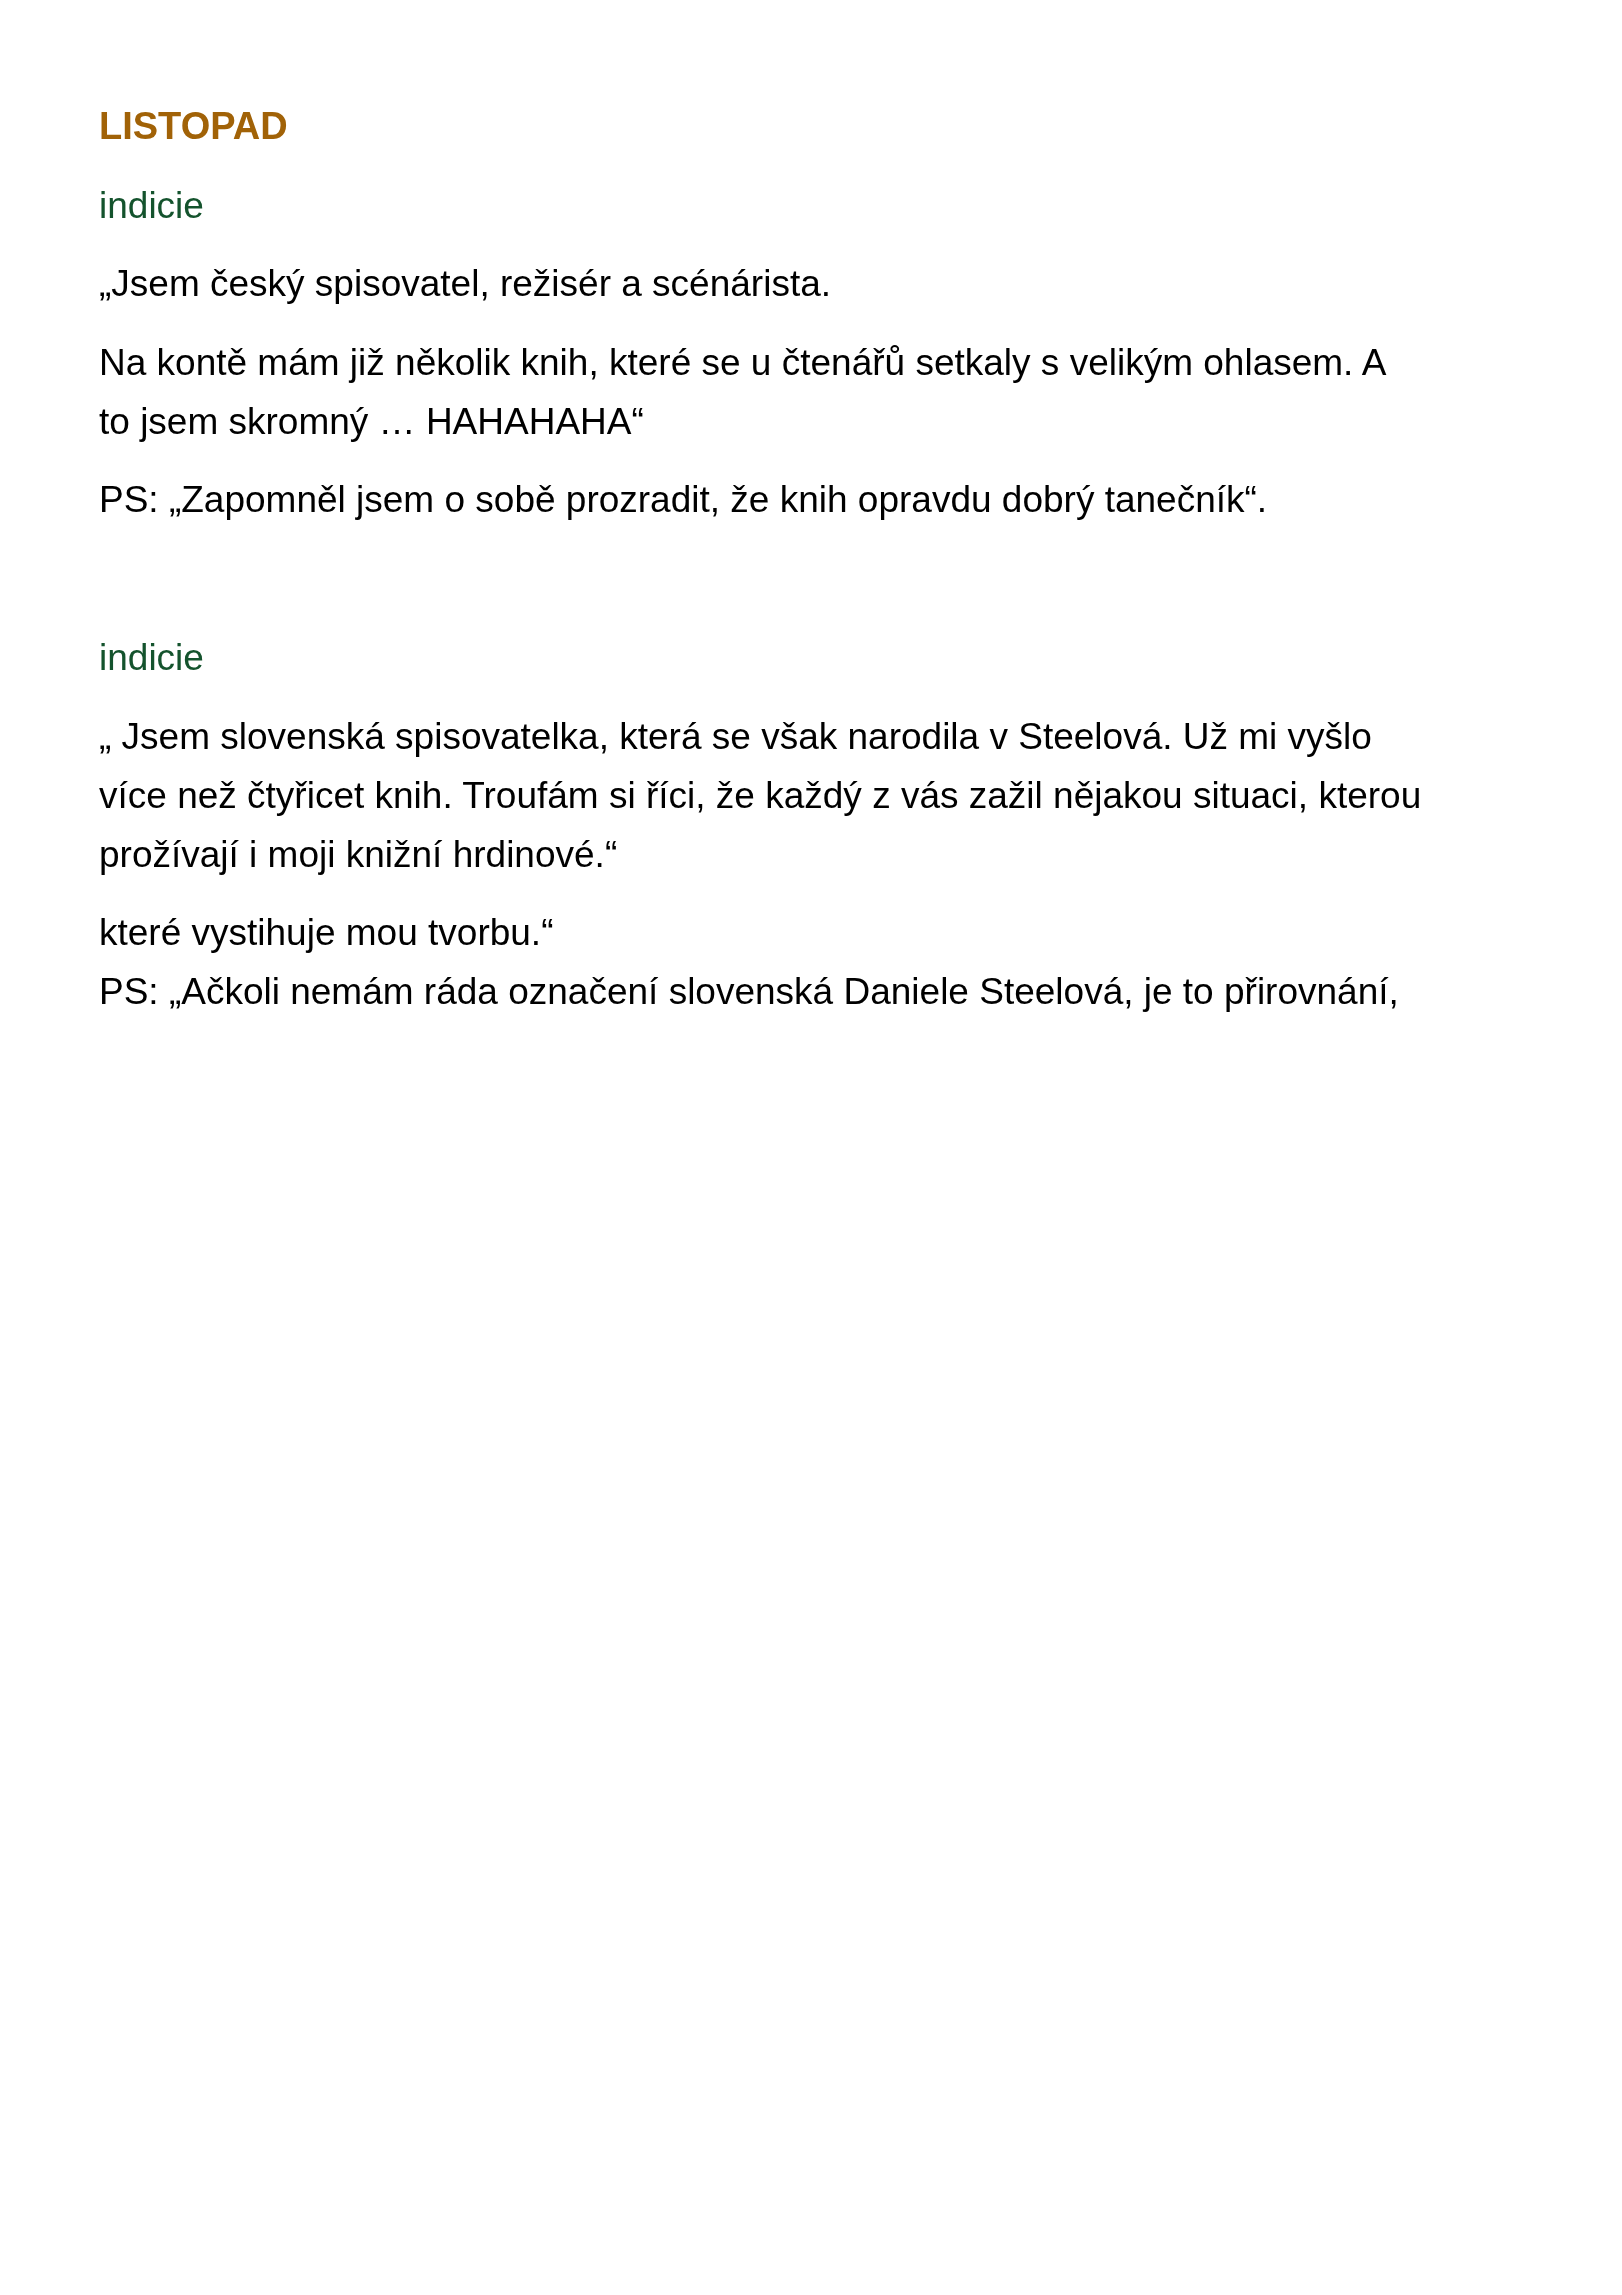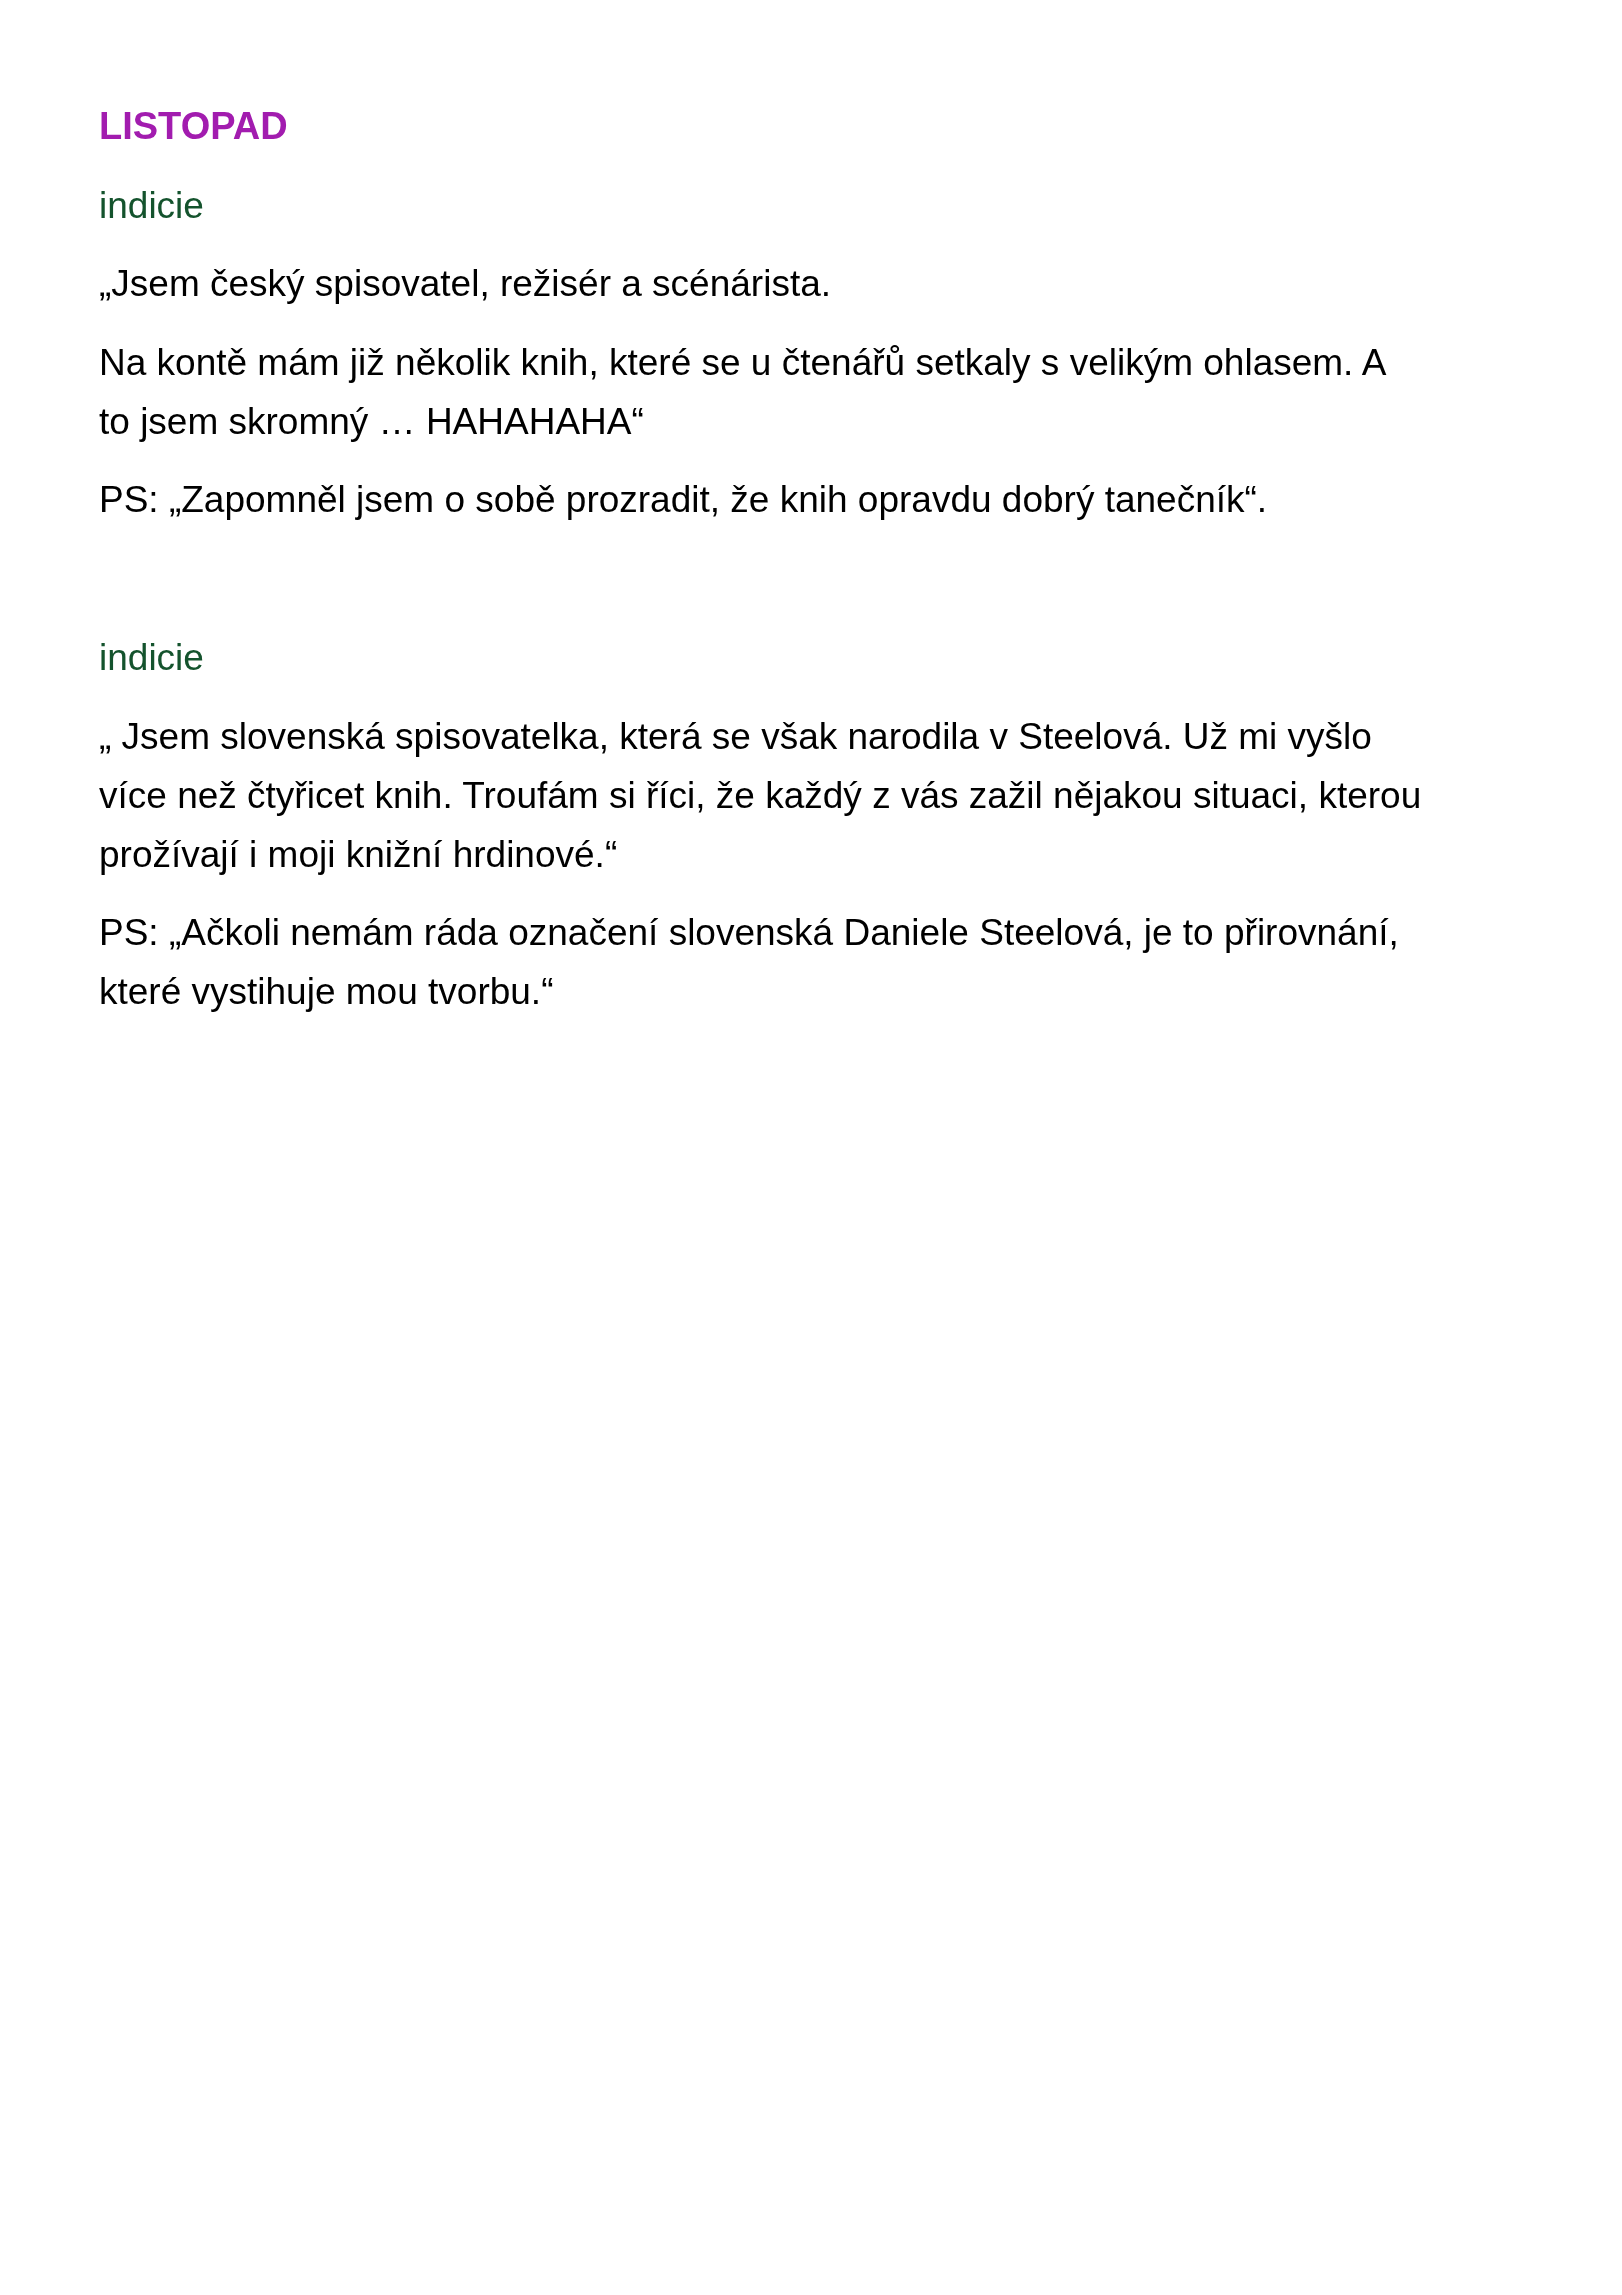--- a/index.html
+++ b/index.html
@@ -26,21 +26,21 @@
     color: #000000;
   }
   .para .line {
     display: block;
     white-space: nowrap;
   }
   .month-title {
     font-size: 38px;
     line-height: 59px;
     font-weight: 700;
-    color: #a21caf;
+    color: #a16207;
     margin: 0 0 19.6px 0;
     white-space: nowrap;
   }
   .clue-label {
     font-size: 37px;
     line-height: 59px;
     font-weight: 400;
     color: #14532d;
     margin: 0 0 19.6px 0;
     white-space: nowrap;
@@ -79,20 +79,20 @@
     <div>
       <div class="clue-label">indicie</div>
 
       <p class="para">
         <span class="line">„ Jsem slovenská spisovatelka, která se však narodila v Steelová. Už mi vyšlo</span>
         <span class="line">více než čtyřicet knih. Troufám si říci, že každý z vás zažil nějakou situaci, kterou</span>
         <span class="line">prožívají i moji knižní hrdinové.“</span>
       </p>
 
       <p class="para">
+        <span class="line">které vystihuje mou tvorbu.“</span>
         <span class="line">PS: „Ačkoli nemám ráda označení slovenská Daniele Steelová, je to přirovnání,</span>
-        <span class="line">které vystihuje mou tvorbu.“</span>
       </p>
     </div>
 
   </div>
 </div>
 
 
 </body></html>

